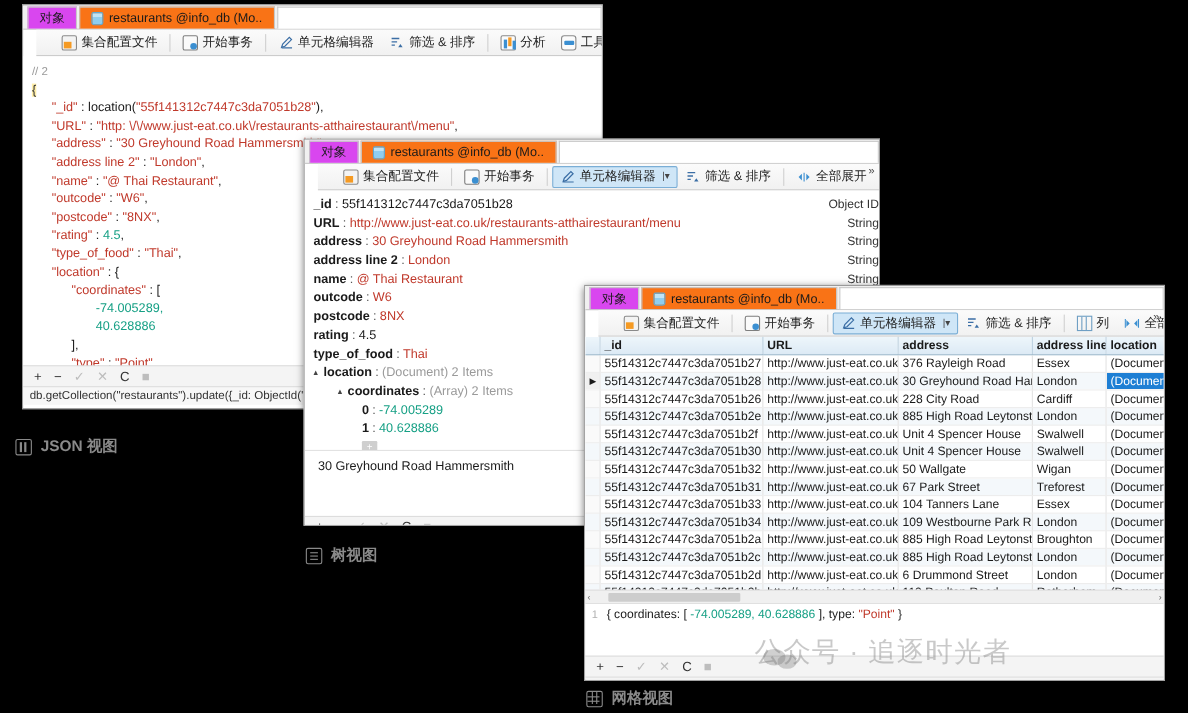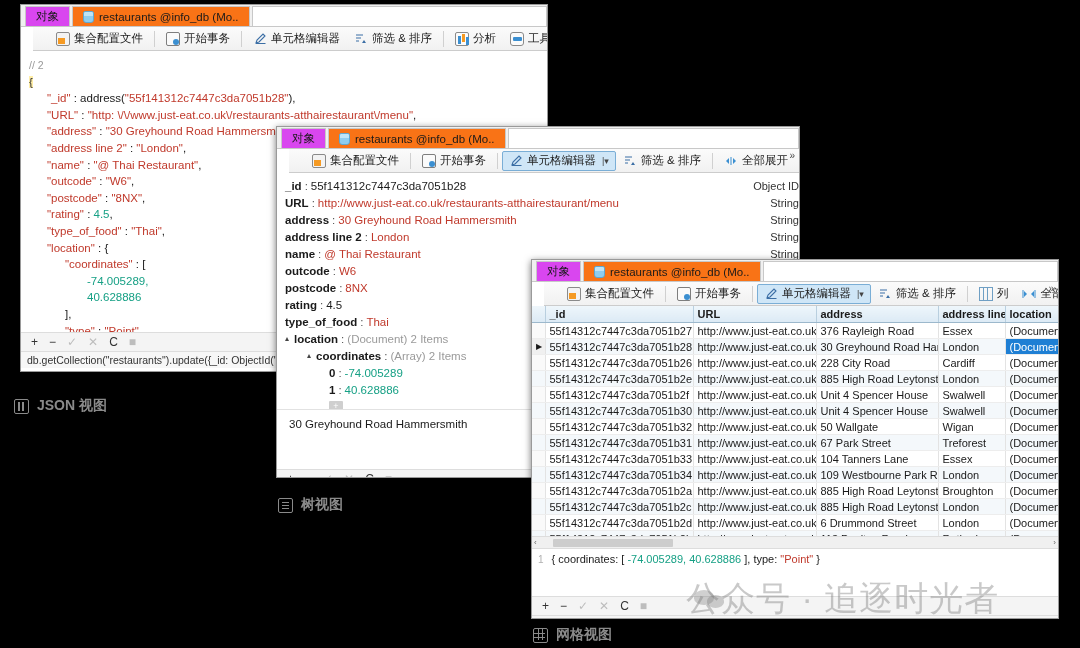--- a/index.html
+++ b/index.html
@@ -175,21 +175,21 @@
   }
   .cap-ico { width:15px; height:15px; border:1.6px solid #8a8a8a; border-radius:2px; position:relative; flex:none; }
   .cap-ico.json:after{content:"";position:absolute;left:3px;top:2px;width:2px;height:9px;background:#8a8a8a;box-shadow:4px 0 0 0 #8a8a8a;}
   .cap-ico.tree:after{content:"";position:absolute;left:3px;top:3px;width:7px;height:1.6px;background:#8a8a8a;box-shadow:0 3px 0 0 #8a8a8a,0 6px 0 0 #8a8a8a;}
   .cap-ico.grid:after{content:"";position:absolute;left:0;top:4px;width:11px;height:1.4px;background:#8a8a8a;box-shadow:0 4px 0 0 #8a8a8a;}
   .cap-ico.grid:before{content:"";position:absolute;top:0;left:4px;width:1.4px;height:11px;background:#8a8a8a;box-shadow:4px 0 0 0 #8a8a8a;z-index:1;}
 
   
   .watermark {
     position:absolute; left:686px; top:576px;
-    font-size:34px; color:rgba(120,120,120,.40);
+    font-size:25px; color:rgba(120,120,120,.40);
     font-family:"Liberation Sans","DejaVu Sans",sans-serif;
     letter-spacing:1px; pointer-events:none; white-space:nowrap;
   }
   .wm-bubble{ position:absolute; left:694px; top:586px; width:34px; height:24px; }
   .wm-bubble i{ position:absolute; background:rgba(120,120,120,.35); border-radius:50%/45%; }
   .wm-bubble i:nth-child(1){ left:0; top:4px; width:20px; height:15px; }
   .wm-bubble i:nth-child(2){ left:13px; top:9px; width:17px; height:13px; }
 </style>
 </head>
 <body>
@@ -245,21 +245,21 @@
       <div class="tbtn">
         <span class="ico ico-tools"></span>
         <span>工具 ·</span>
       </div>
     </div>
 
     <div class="json-area">
       <div class="j-comment">// 2</div>
       <div><span class="j-brace">{</span></div>
 
-      <div class="ind1"><span class="j-key">"_id"</span><span class="j-plain"> : </span><span class="j-plain">address(</span><span class="j-str">"55f141312c7447c3da7051b28"</span><span class="j-plain">),</span></div>
+      <div class="ind1"><span class="j-key">"_id"</span><span class="j-plain"> : </span><span class="j-plain">location(</span><span class="j-str">"55f141312c7447c3da7051b28"</span><span class="j-plain">),</span></div>
 
       <div class="ind1"><span class="j-key">"URL"</span><span class="j-plain"> : </span><span class="j-str">"http: \/\/www.just-eat.co.uk\/restaurants-atthairestaurant\/menu"</span><span class="j-plain">,</span></div>
 
       <div class="ind1"><span class="j-key">"address"</span><span class="j-plain"> : </span><span class="j-str">"30 Greyhound Road Hammersmith"</span><span class="j-plain">,</span></div>
 
       <div class="ind1"><span class="j-key">"address line 2"</span><span class="j-plain"> : </span><span class="j-str">"London"</span><span class="j-plain">,</span></div>
 
       <div class="ind1"><span class="j-key">"name"</span><span class="j-plain"> : </span><span class="j-str">"@ Thai Restaurant"</span><span class="j-plain">,</span></div>
 
       <div class="ind1"><span class="j-key">"outcode"</span><span class="j-plain"> : </span><span class="j-str">"W6"</span><span class="j-plain">,</span></div>

